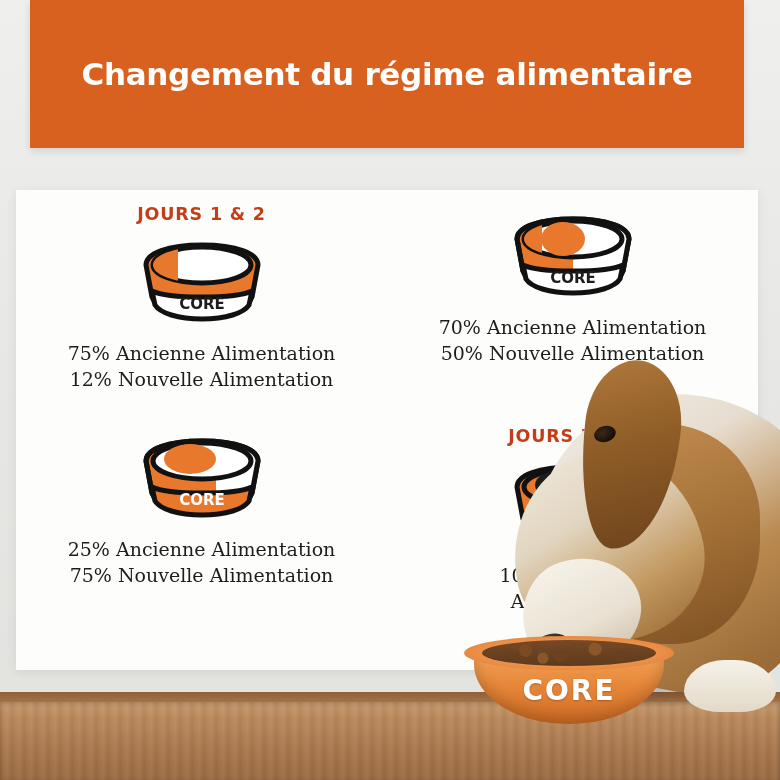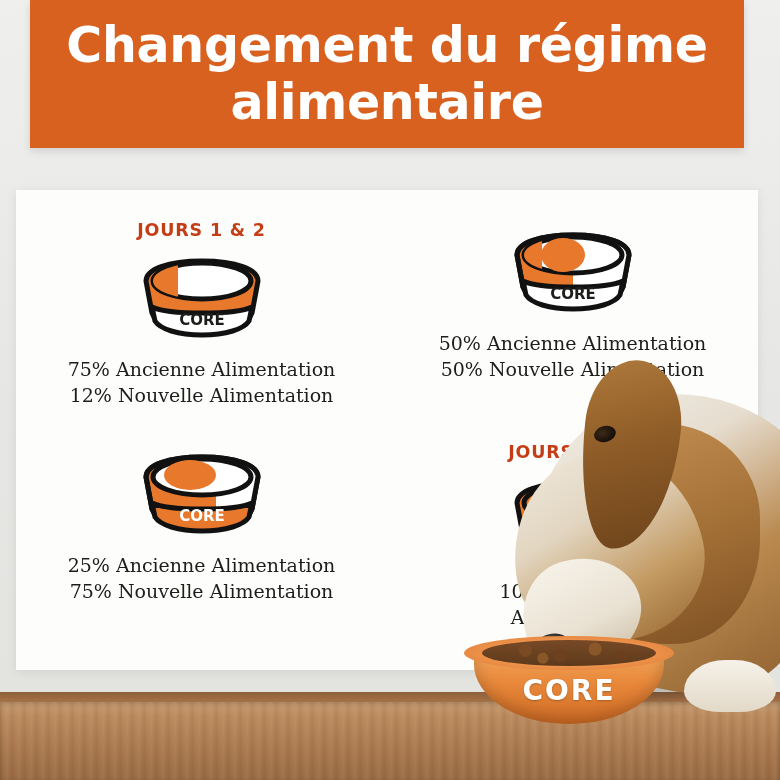--- a/index.html
+++ b/index.html
@@ -65,38 +65,37 @@
     width: 714px;
     height: 148px;
     background: #d9611f;
     display: flex;
     align-items: center;
     justify-content: center;
     box-shadow: 0 3px 8px rgba(0,0,0,0.12);
   }
   .banner-title {
     color: #ffffff;
-    font-size: 49px;
+    font-size: 31px;
     font-weight: bold;
     line-height: 1.17;
     text-align: center;
     letter-spacing: -0.3px;
     padding: 0 28px;
     font-family: "DejaVu Sans", sans-serif;
   }
 
   
   .grid {
     position: absolute;
     left: 16px;
     top: 196px;
     width: 742px;
     display: flex;
     flex-wrap: wrap;
-    margin-top: 16px;
   }
   .cell {
     width: 50%;
     box-sizing: border-box;
     padding: 8px 10px 0 10px;
     height: 222px;
     text-align: center;
   }
   .cell-title {
     color: #c53d17;
@@ -348,21 +347,21 @@
           <path d="M24 52 C40 60 108 60 124 52 L121 66 C116 74 98 80 74 80 C50 80 32 74 27 66 Z" fill="#ffffff" stroke="#111" stroke-width="5"></path>
           <ellipse cx="74" cy="26" rx="49" ry="18" fill="#ffffff" stroke="#111" stroke-width="5"></ellipse>
           <g clip-path="url(#clip2)">
             <ellipse cx="64" cy="26" rx="22" ry="17" fill="#e8792c"></ellipse>
             <rect x="25" y="8" width="18" height="40" fill="#e8792c"></rect>
           </g>
           <text x="74" y="70" text-anchor="middle" font-family="DejaVu Sans, sans-serif" font-size="15" font-weight="bold" fill="#1d1d1b">CORE</text>
         </svg>
       </div>
       <div class="cell-lines">
-        <div class="cell-line">50% Ancienne Alimentation</div>
+        <div class="cell-line">70% Ancienne Alimentation</div>
         <div class="cell-line">50% Nouvelle Alimentation</div>
       </div>
     </div>
 
     <div class="cell">
       <div class="bowl-wrap">
         <svg class="mini-bowl" viewBox="0 0 148 88">
           <defs>
             <clipPath id="clip3">
                 <ellipse cx="74" cy="26" rx="49" ry="18"></ellipse>

